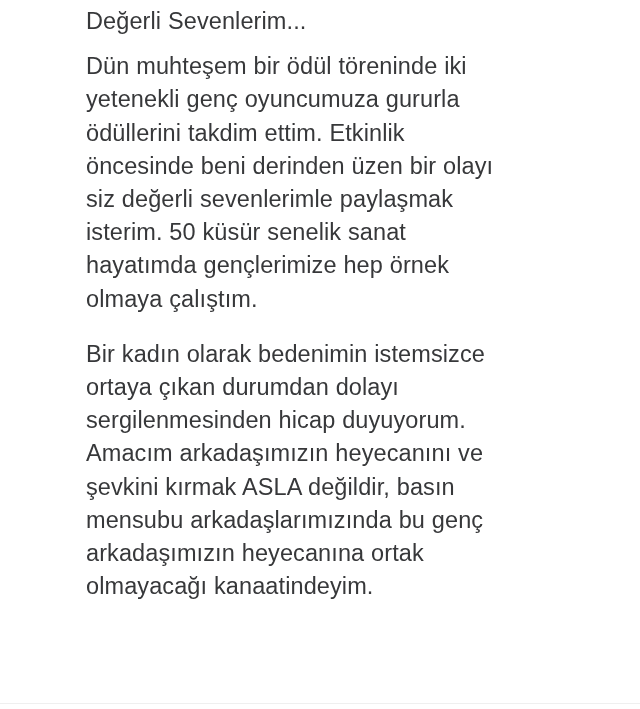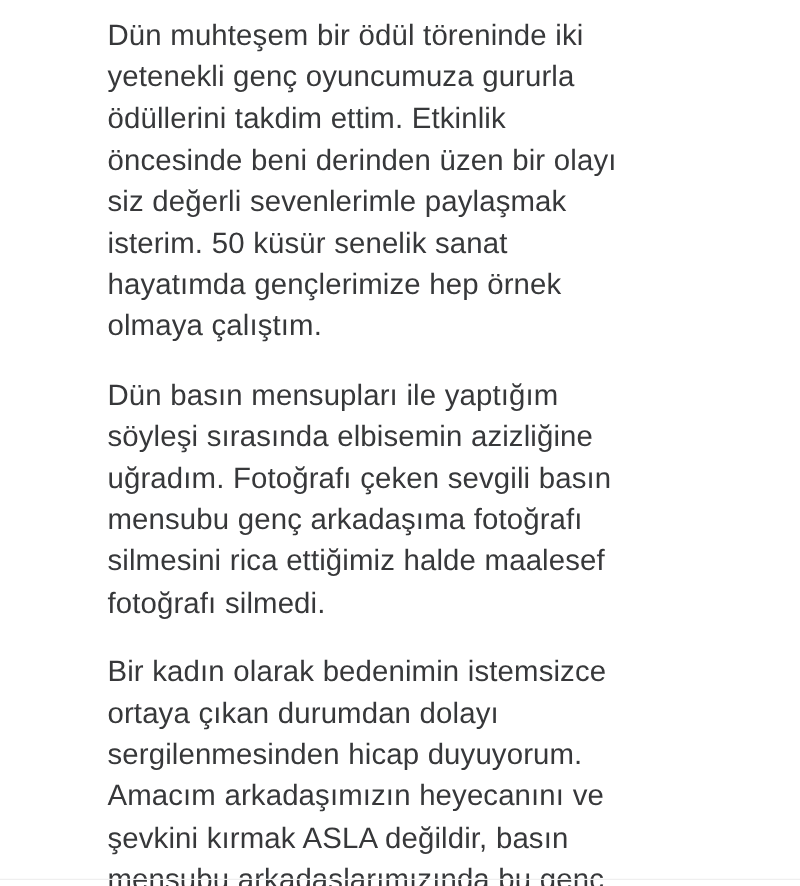--- a/index.html
+++ b/index.html
@@ -61,24 +61,24 @@
     background: #efefef;
   }
 </style>
 </head>
 <body>
 
 <div class="statement-card">
 
   <div class="statement-body">
 
+    <p class="para p1">Değerli Sevenlerim...</p>
 
     <p class="para p2">Dün muhteşem bir ödül töreninde iki yetenekli genç oyuncumuza gururla ödüllerini takdim ettim. Etkinlik öncesinde beni derinden üzen bir olayı siz değerli sevenlerimle paylaşmak isterim. 50 küsür senelik sanat hayatımda gençlerimize hep örnek olmaya çalıştım.</p>
 
-    <p class="para p3">Dün basın mensupları ile yaptığım söyleşi sırasında elbisemin azizliğine uğradım. Fotoğrafı çeken sevgili basın mensubu genç arkadaşıma fotoğrafı silmesini rica ettiğimiz halde maalesef fotoğrafı silmedi.</p>
 
     <p class="para p4">Bir kadın olarak bedenimin istemsizce ortaya çıkan durumdan dolayı sergilenmesinden hicap duyuyorum. Amacım arkadaşımızın heyecanını ve şevkini kırmak ASLA değildir, basın mensubu arkadaşlarımızında bu genç arkadaşımızın heyecanına ortak olmayacağı kanaatindeyim.</p>
 
   </div>
 
   <div class="bottom-rule"></div>
 
 </div>
 
 </body></html>

